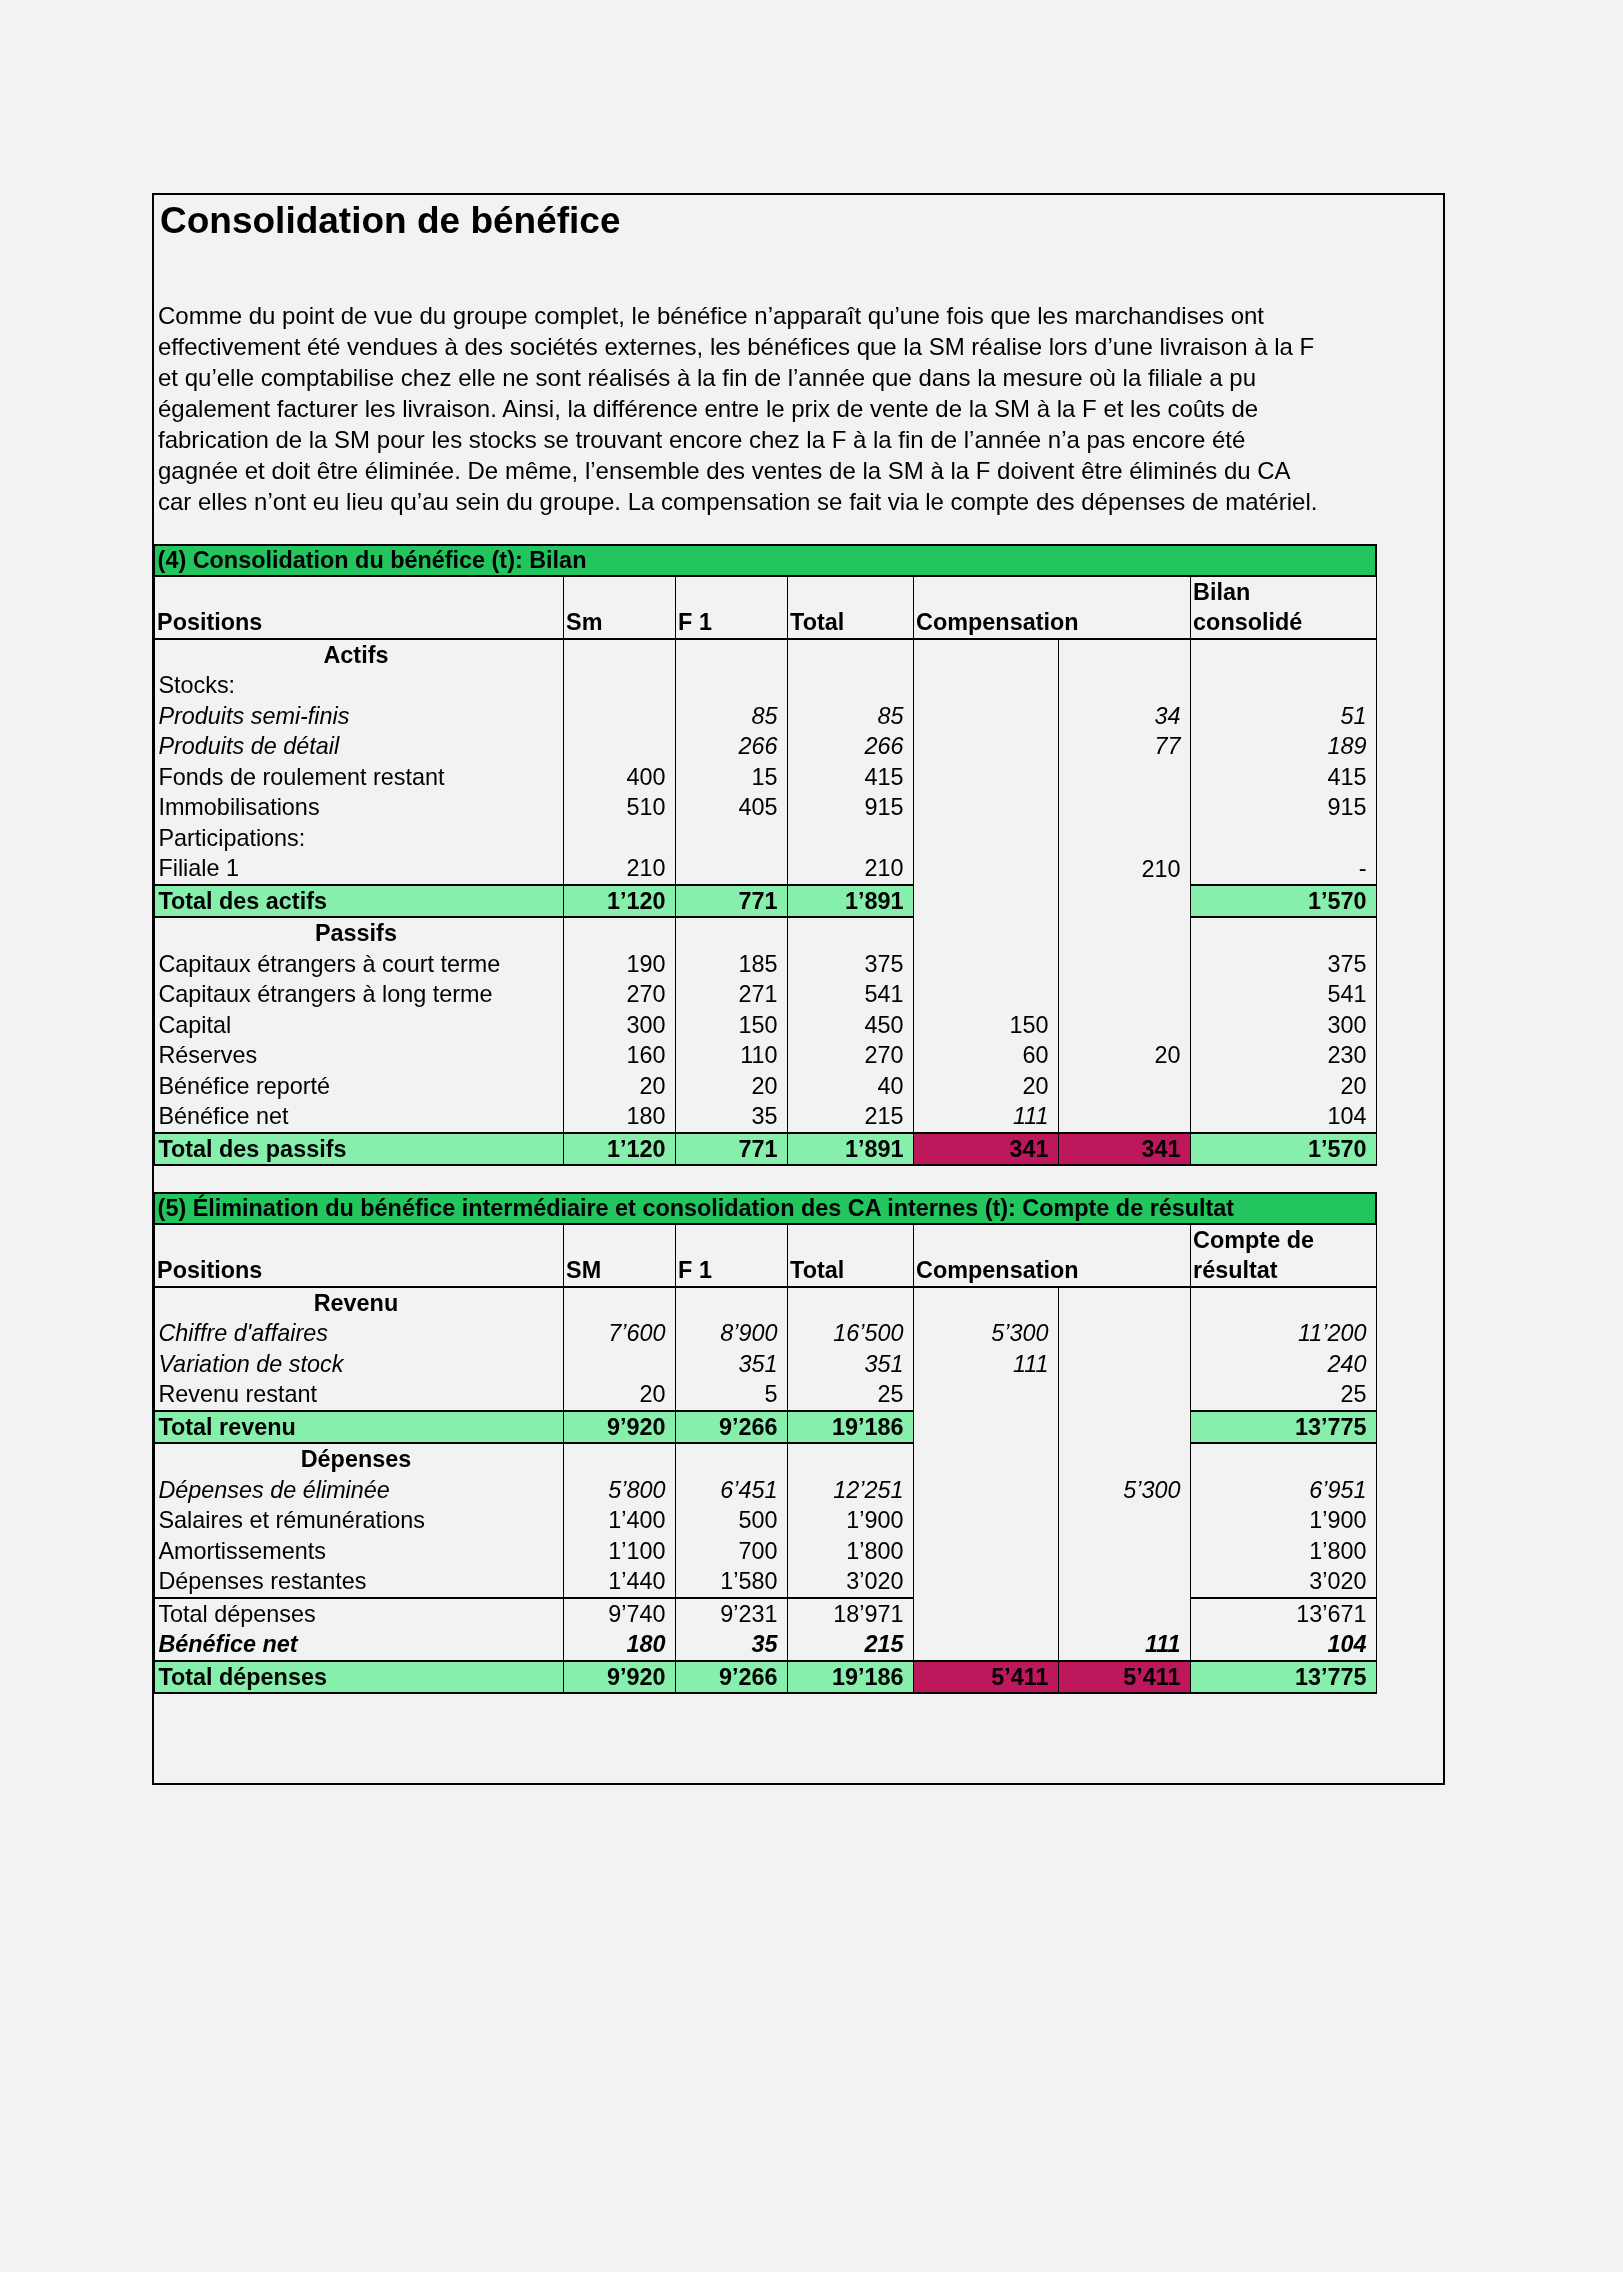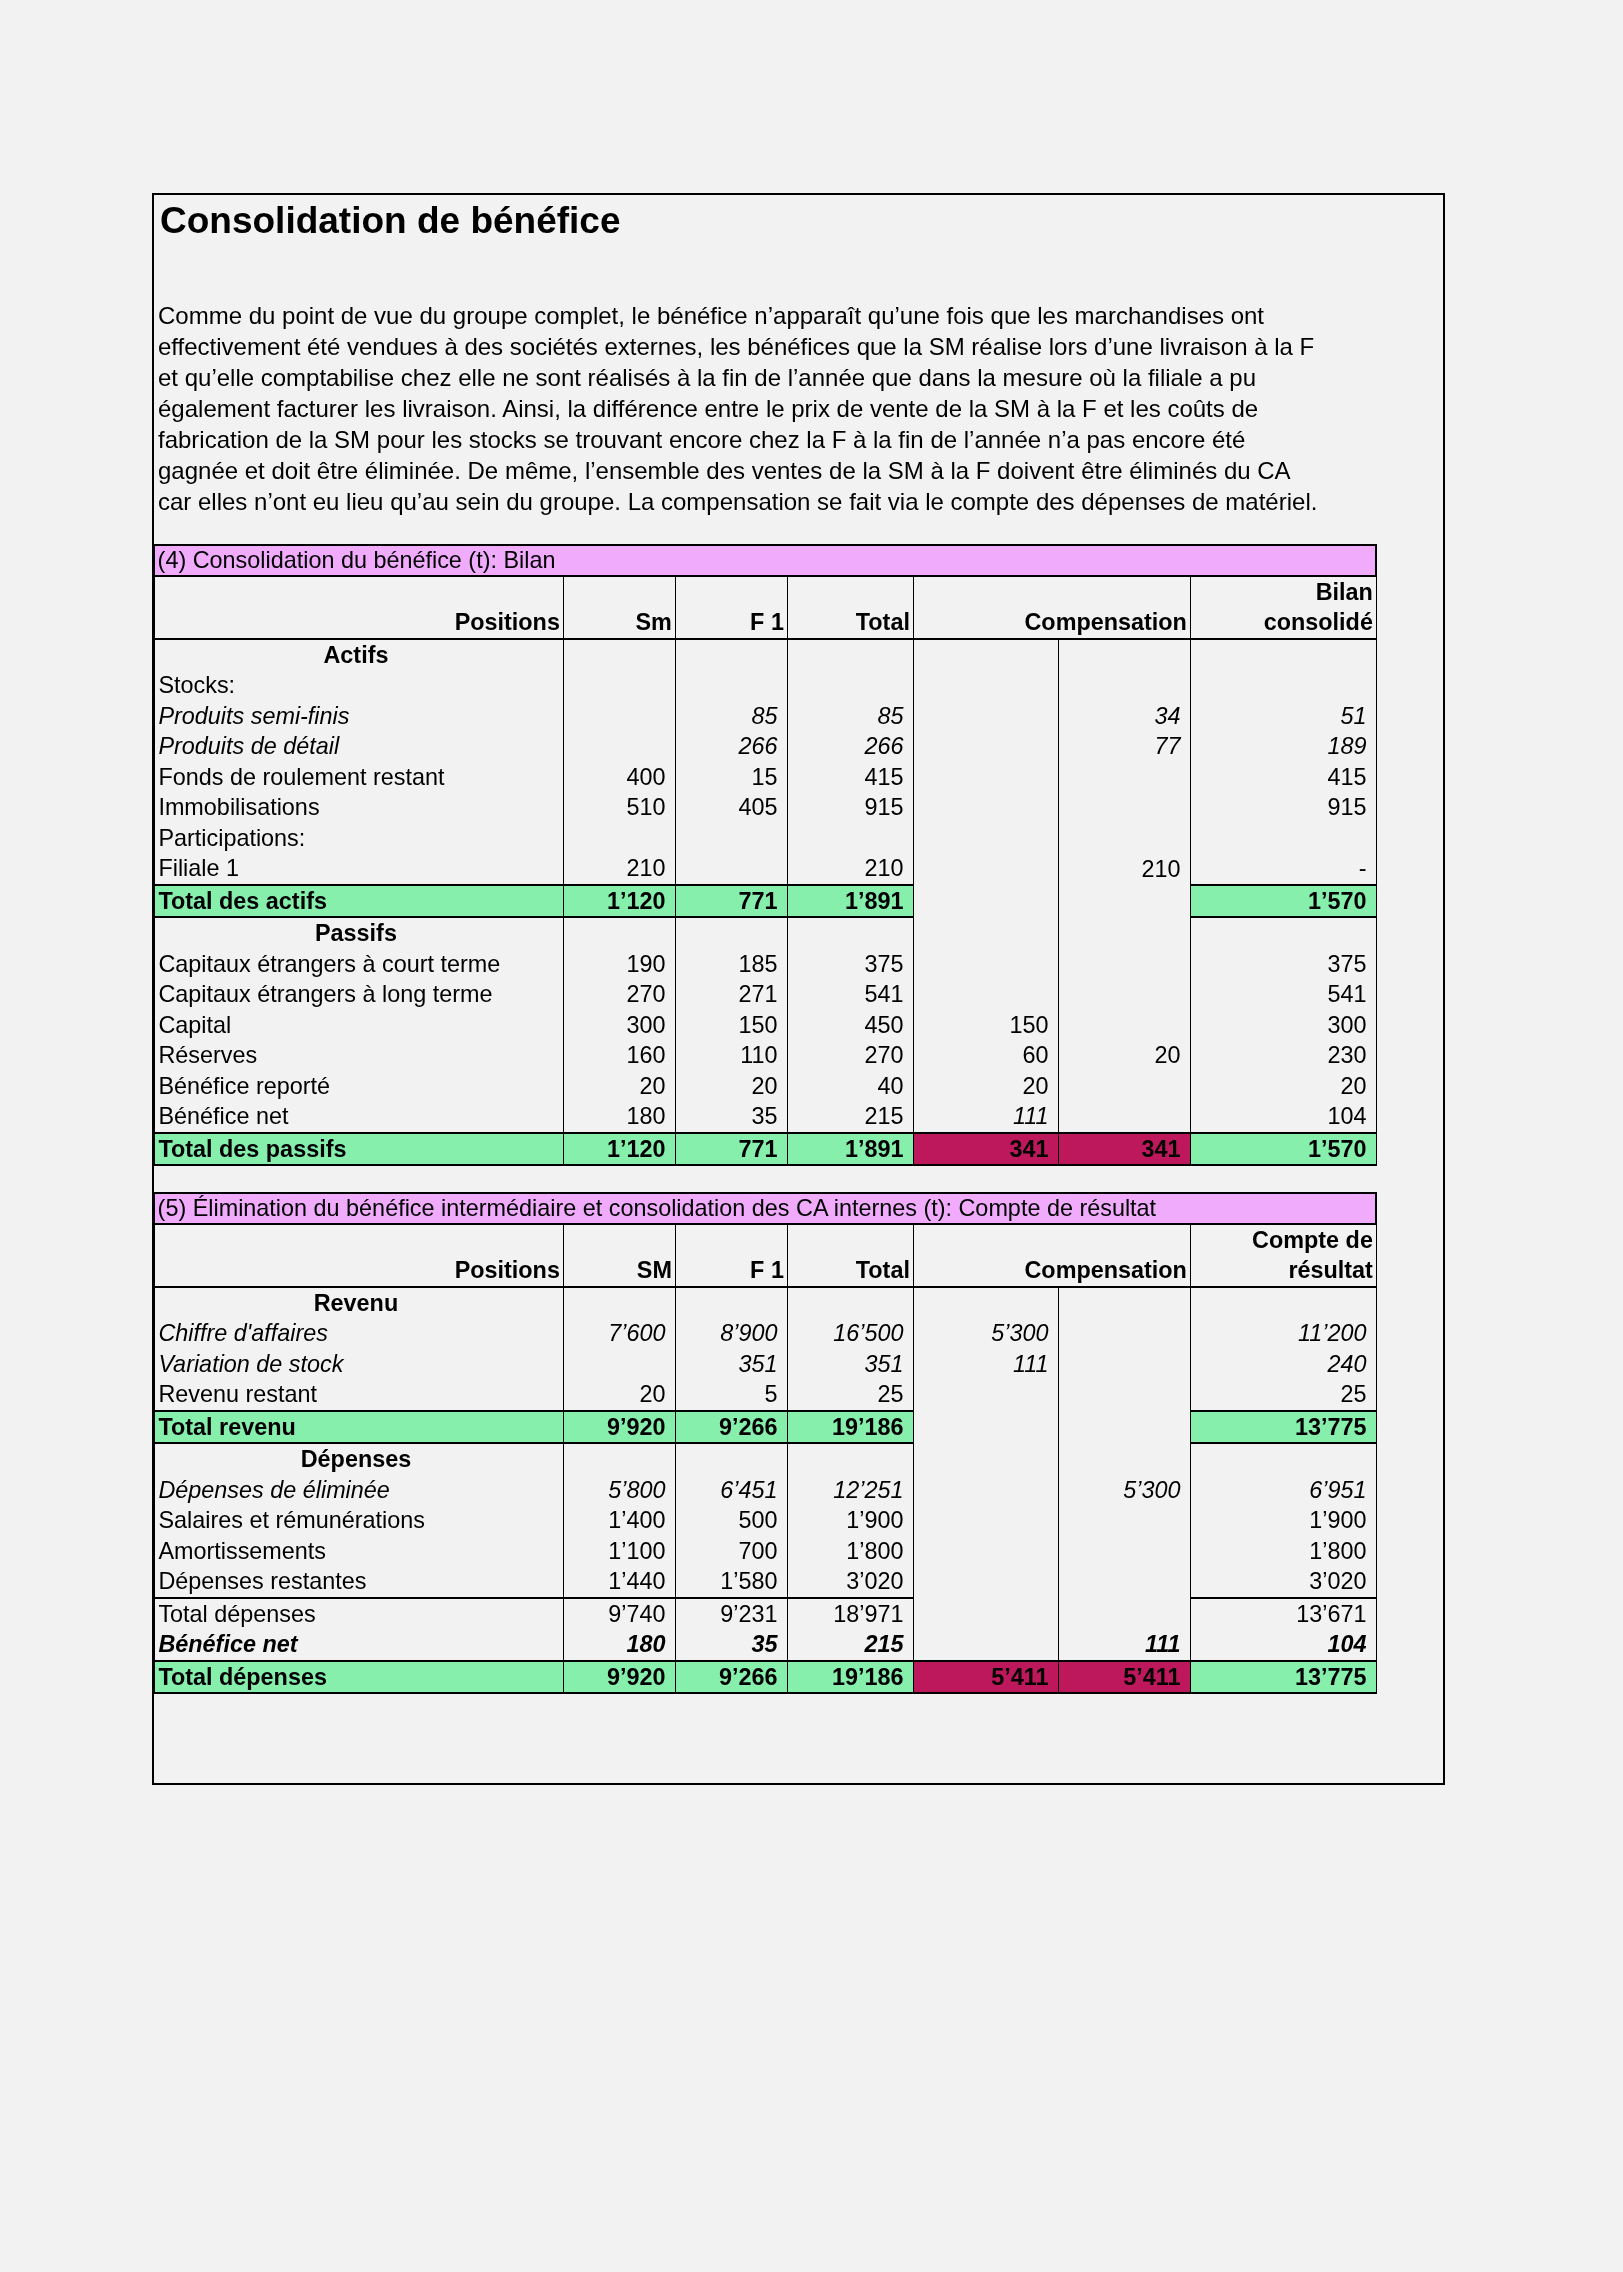--- a/index.html
+++ b/index.html
@@ -46,29 +46,29 @@
     height: 30.5px;
     line-height: 28.6px;
     white-space: nowrap;
     border-left: 1.9px solid #000;
     border-right: 1.9px solid #000;
     overflow: hidden;
   }
   table.fin td.pos { padding-left: 3.9px; }
   table.fin td.num { text-align: right; }
   table.fin tr.section-title td {
-    background: #f0abfc;
-    font-weight: normal;
+    background: #22c55e;
+    font-weight: bold;
     border: 2.6px solid #000;
     height: 28.6px;
     padding-left: 2.6px;
   }
   table.fin tr.head td {
     font-weight: bold;
-    text-align: right;
+    text-align: left;
     vertical-align: bottom;
     border-bottom: 2.6px solid #000;
     height: 60px;
     line-height: 30.5px;
     padding: 0 2.6px;
   }
   table.fin tr.group td.pos {
     font-weight: bold;
     text-align: center;
   }

